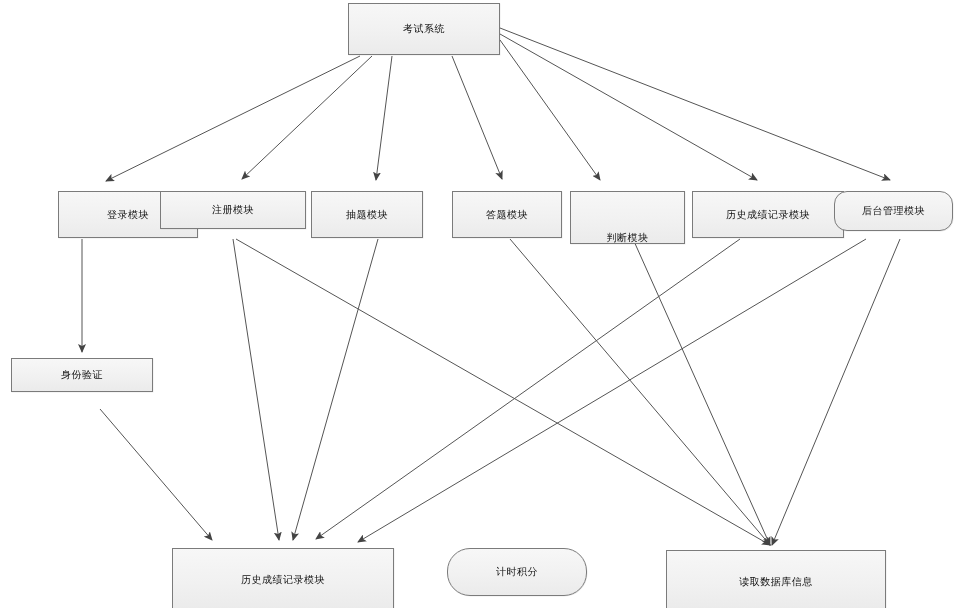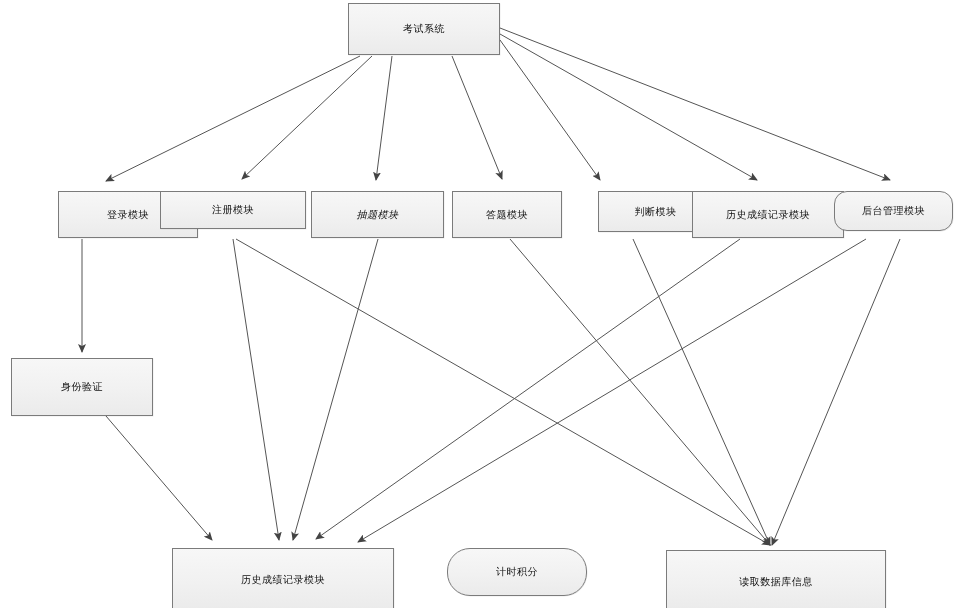--- a/index.html
+++ b/index.html
@@ -87,36 +87,36 @@
   <div id="nodes-group">
       <div class="node-box" style="left: 348px; top: 3px; width: 152px; height: 52px;">
         <span class="node-label">考试系统</span>
       </div>
       <div class="node-box" style="left: 19px; top: 191px; width: 140px; height: 47px; margin-left: 39px;">
         <span class="node-label">登录模块</span>
       </div>
       <div class="node-box" style="left: 160px; top: 191px; width: 146px; height: 38px;">
         <span class="node-label">注册模块</span>
       </div>
-      <div class="node-box" style="left: 311px; top: 191px; width: 133px; height: 47px; font-style: italic;">
+      <div class="node-box" style="left: 311px; top: 191px; width: 112px; height: 47px;">
         <span class="node-label">抽题模块</span>
       </div>
       <div class="node-box" style="left: 452px; top: 191px; width: 110px; height: 47px;">
         <span class="node-label">答题模块</span>
       </div>
-      <div class="node-box" style="left: 598px; top: 191px; width: 115px; height: 41px;">
+      <div class="node-box" style="left: 570px; top: 191px; width: 115px; height: 53px; align-items: flex-end;">
         <span class="node-label">判断模块</span>
       </div>
       <div class="node-box" style="left: 692px; top: 191px; width: 152px; height: 47px;">
         <span class="node-label">历史成绩记录模块</span>
       </div>
       <div class="node-box" style="left: 834px; top: 191px; width: 119px; height: 40px; border-radius: 13px;">
         <span class="node-label">后台管理模块</span>
       </div>
-      <div class="node-box" style="left: 11px; top: 358px; width: 142px; height: 58px;">
+      <div class="node-box" style="left: 11px; top: 358px; width: 142px; height: 34px;">
         <span class="node-label">身份验证</span>
       </div>
       <div class="node-box tall-clip" style="left: 172px; top: 548px; width: 222px; height: 62px;">
         <span class="node-label">历史成绩记录模块</span>
       </div>
       <div class="node-box" style="left: 447px; top: 548px; width: 140px; height: 48px; border-radius: 23px;">
         <span class="node-label">计时积分</span>
       </div>
       <div class="node-box tall-clip" style="left: 666px; top: 550px; width: 220px; height: 60px;">
         <span class="node-label">读取数据库信息</span>

